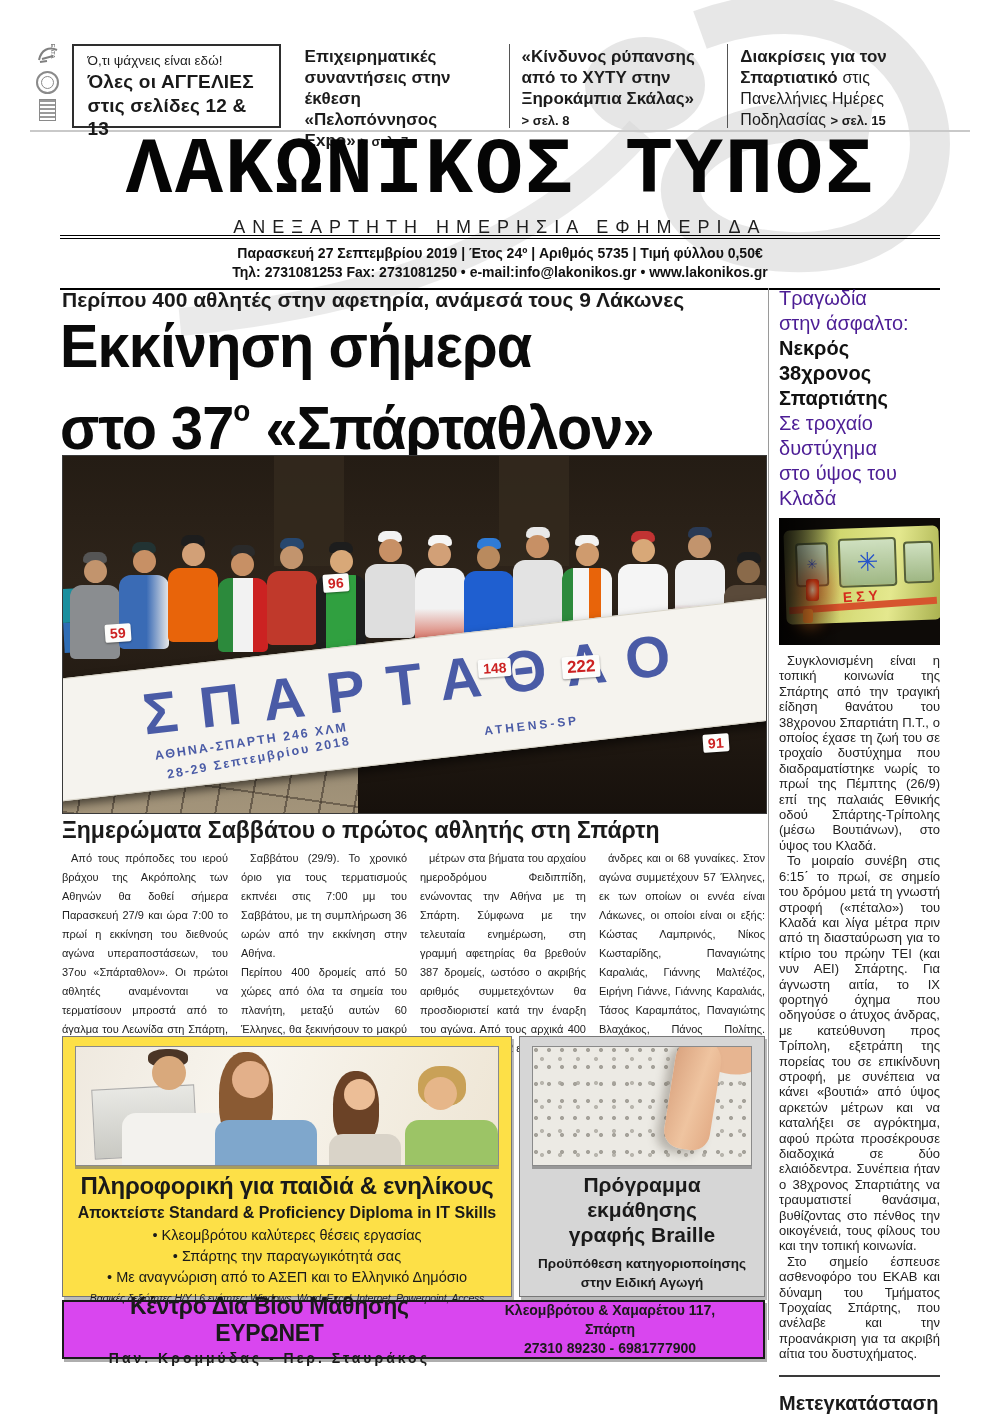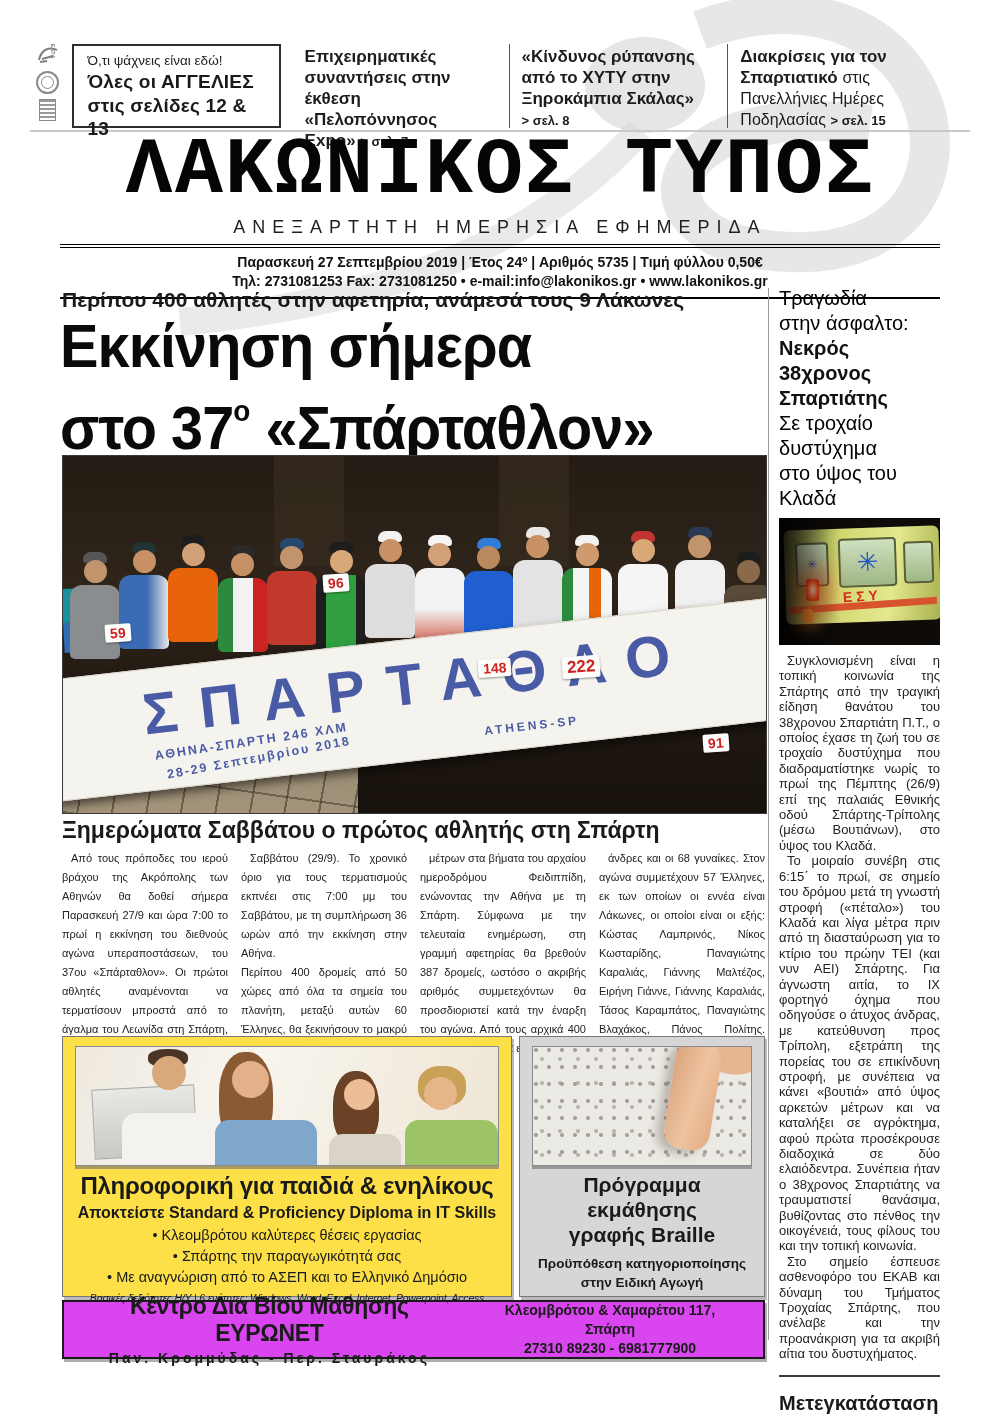--- a/index.html
+++ b/index.html
@@ -23,21 +23,21 @@
   .teaser.sep{border-left:1.5px solid #555;}
   .t1{width:198px;} .t2{width:200px;} .t3{width:212px;}
   .pageref{font-size:13px;font-weight:bold;white-space:nowrap;}
   .teaser .reg{font-weight:normal;font-size:16px;}
   .toprule{position:absolute;left:30px;right:30px;top:130px;height:2px;background:#c9c9c9;z-index:1;}
   
   .masthead{position:absolute;left:60px;top:130px;width:880px;text-align:center;z-index:2;}
   .mast-title{font-family:Liberation Mono, monospace;font-weight:bold;font-size:80px;
               line-height:82px;letter-spacing:2px;color:#050505;white-space:nowrap;}
   .mast-sub{margin-top:5px;font-size:18px;letter-spacing:7px;color:#1f1f1f;}
-  .dateline{position:absolute;left:60px;top:244px;width:880px;text-align:center;z-index:2;border-top:1px solid #000;}
+  .dateline{position:absolute;left:60px;top:235px;width:880px;text-align:center;z-index:2;border-top:1px solid #000;}
   .dateline .inner{border-top:1px solid #000;margin-top:2px;padding:5px 0 6px;border-bottom:2px solid #000;}
   .dateline .d1,.dateline .d2{font-size:14px;font-weight:bold;line-height:19px;color:#111;}
   
   .kicker{position:absolute;left:62px;top:288px;width:705px;font-size:21px;font-weight:bold;z-index:2;}
   .headline{position:absolute;left:60px;top:313px;width:820px;font-weight:bold;font-size:62px;line-height:65px;
             letter-spacing:-1px;transform:scaleX(.93);transform-origin:left top;color:#0a0a0a;z-index:2;}
   .headline sup{font-size:30px;vertical-align:28px;letter-spacing:0;}
   
   .photo{position:absolute;left:62px;top:455px;width:703px;height:357px;background:
          linear-gradient(180deg,#241c14 0%,#2e241a 35%,#17110c 100%);overflow:hidden;z-index:2;border:1px solid #3a3a3a;}
@@ -107,21 +107,21 @@
                         radial-gradient(circle at 3px 3px,#b8b5ad 1.6px,transparent 2.4px);
        background-size:13px 17px,18px 24px;background-position:0 0,6px 9px;}
   .brl .finger{position:absolute;right:16%;top:-8%;width:46px;height:112px;
        background:linear-gradient(100deg,#d9a27e,#efc4a0 55%,#e2ab85);border-radius:22px 22px 18px 18px;
        transform:rotate(9deg);box-shadow:-7px 5px 10px rgba(90,80,70,.35);}
   .brl .hand{position:absolute;right:-10%;top:-45%;width:96px;height:78px;
        background:#e7b591;border-radius:40%;transform:rotate(14deg);}
   
   .vrule{position:absolute;left:768px;top:288px;width:1px;height:1052px;background:#9a9a9a;z-index:2;}
   .sidebar{position:absolute;left:779px;top:286px;width:161px;z-index:2;}
-  .sb-kicker,.sb-deck{font-size:20px;line-height:25px;color:#000000;white-space:pre-line;}
+  .sb-kicker,.sb-deck{font-size:20px;line-height:25px;color:#4c1d95;white-space:pre-line;}
   .sb-title{font-size:20px;line-height:25px;font-weight:bold;color:#111;white-space:pre-line;}
   .sb-photo{position:relative;height:127px;margin-top:7px;background:#0e0b08;overflow:hidden;}
   .amb-body{position:absolute;left:4%;top:8%;width:96%;height:74%;border-radius:6px;transform:rotate(-2deg);
             background:linear-gradient(100deg,#6a6a3a 0%,#cdd46b 28%,#e4e88e 68%,#a8b04e 100%);}
   .amb-win{position:absolute;background:linear-gradient(180deg,#cfe0c0,#9fb784);border:2px solid #55603a;
            border-radius:4px;display:flex;align-items:center;justify-content:center;}
   .amb-star{color:#2653c9;font-weight:bold;}
   .amb-esy{position:absolute;left:37%;top:64%;color:#d42b1e;font-weight:bold;font-size:14px;
            letter-spacing:4px;transform:rotate(-2deg);}
   .amb-stripe{position:absolute;left:2%;top:79%;width:96%;height:7px;background:#d6552e;transform:rotate(-2deg);}

